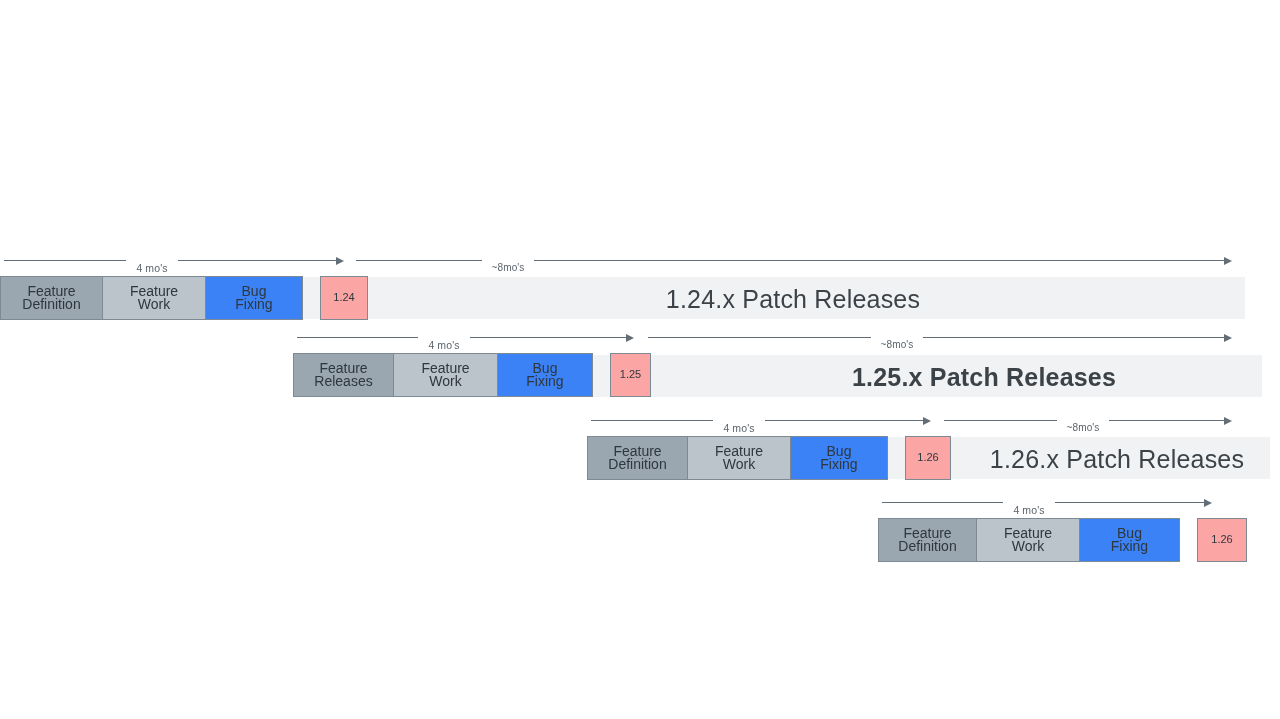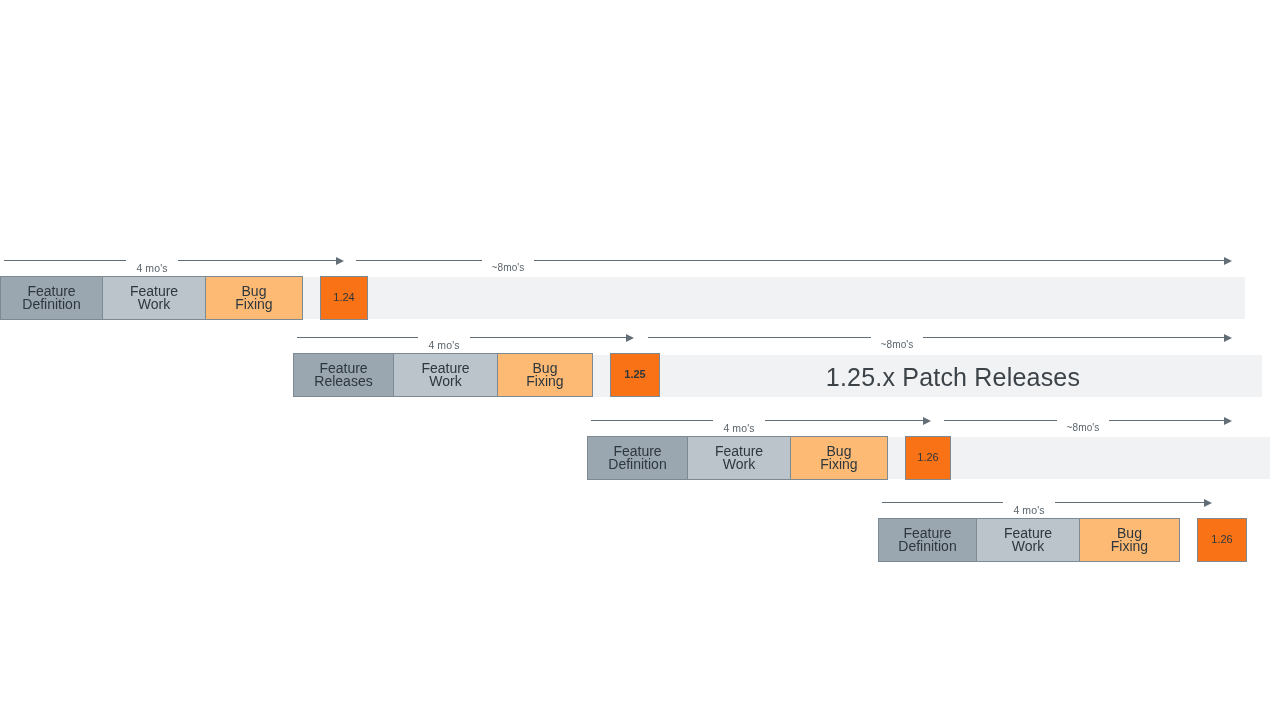--- a/index.html
+++ b/index.html
@@ -59,22 +59,22 @@
     font-size: 14px;
     line-height: 13.5px;
     color: #2e373d;
     text-align: center;
     white-space: nowrap;
   }
   .phase-cell:first-child { margin-left: 0; }
 
   .cell-def   { background: #9aa6b0; }
   .cell-work  { background: #bcc4cb; }
-  .cell-bug   { background: #fdba74; }
-  .cell-ver   { background: #f97316; font-size: 11px; margin-left: 17px; }
+  .cell-bug   { background: #3b82f6; }
+  .cell-ver   { background: #fca5a5; font-size: 11px; margin-left: 17px; }
 
   .phase-cell .ln { display: block; }
 
   
   .arrow-wrap {
     position: absolute;
     height: 20px;
     text-align: right;
   }
   .arrow-seg {
@@ -100,20 +100,21 @@
     transform: translateX(-50%);
     letter-spacing: 0.1px;
   }
   .arrow-label.small { font-size: 10px; }
 </style>
 </head>
 <body>
 
 <div id="canvas">
     <div class="patch-band" style="left: 0px; top: 277px; width: 1245px; height: 42px;"></div>
+    <div class="patch-band-label" style="left: 793px; top: 285px; transform: translateX(-50%);">1.24.x Patch Releases</div>
     <div class="arrow-wrap" style="left: 0px; top: 251px; width: 1280px;">
       <div class="arrow-seg" style="left: 4px; width: 122px;"></div>
       <div class="arrow-seg" style="left: 178px; width: 158px;"></div>
       <div class="arrow-head" style="left: 336px;"></div>
       <div class="arrow-label" style="left: 152px;">4 mo's</div>
       <div class="arrow-seg" style="left: 356px; width: 126px;"></div>
       <div class="arrow-seg" style="left: 534px; width: 690px;"></div>
       <div class="arrow-head" style="left: 1224px;"></div>
       <div class="arrow-label small" style="left: 508px;">~8mo's</div>
     </div>
@@ -128,21 +129,21 @@
       </div>
       <div class="phase-cell cell-bug" style="width: 98px;">
         <span class="ln">Bug</span>
         <span class="ln">Fixing</span>
       </div>
       <div class="phase-cell cell-ver" style="width: 48px;">
         <span class="ln">1.24</span>
       </div>
     </div>
     <div class="patch-band" style="left: 293px; top: 355px; width: 969px; height: 42px;"></div>
-    <div class="patch-band-label" style="left: 953px; top: 363px; transform: translateX(-50%);">1.25.x Patch Releases</div>
+    <div class="patch-band-label" style="left: 984px; top: 363px; transform: translateX(-50%); font-weight: bold;">1.25.x Patch Releases</div>
     <div class="arrow-wrap" style="left: 0px; top: 328px; width: 1280px;">
       <div class="arrow-seg" style="left: 297px; width: 121px;"></div>
       <div class="arrow-seg" style="left: 470px; width: 156px;"></div>
       <div class="arrow-head" style="left: 626px;"></div>
       <div class="arrow-label" style="left: 444px;">4 mo's</div>
       <div class="arrow-seg" style="left: 648px; width: 223px;"></div>
       <div class="arrow-seg" style="left: 923px; width: 301px;"></div>
       <div class="arrow-head" style="left: 1224px;"></div>
       <div class="arrow-label small" style="left: 897px;">~8mo's</div>
     </div>
@@ -152,25 +153,26 @@
         <span class="ln">Releases</span>
       </div>
       <div class="phase-cell cell-work" style="width: 105px;">
         <span class="ln">Feature</span>
         <span class="ln">Work</span>
       </div>
       <div class="phase-cell cell-bug" style="width: 96px;">
         <span class="ln">Bug</span>
         <span class="ln">Fixing</span>
       </div>
-      <div class="phase-cell cell-ver" style="width: 50px; font-weight: bold;">
+      <div class="phase-cell cell-ver" style="width: 41px;">
         <span class="ln">1.25</span>
       </div>
     </div>
     <div class="patch-band" style="left: 587px; top: 437px; width: 683px; height: 42px;"></div>
+    <div class="patch-band-label" style="left: 1117px; top: 445px; transform: translateX(-50%);">1.26.x Patch Releases</div>
     <div class="arrow-wrap" style="left: 0px; top: 411px; width: 1280px;">
       <div class="arrow-seg" style="left: 591px; width: 122px;"></div>
       <div class="arrow-seg" style="left: 765px; width: 158px;"></div>
       <div class="arrow-head" style="left: 923px;"></div>
       <div class="arrow-label" style="left: 739px;">4 mo's</div>
       <div class="arrow-seg" style="left: 944px; width: 113px;"></div>
       <div class="arrow-seg" style="left: 1109px; width: 115px;"></div>
       <div class="arrow-head" style="left: 1224px;"></div>
       <div class="arrow-label small" style="left: 1083px;">~8mo's</div>
     </div>

